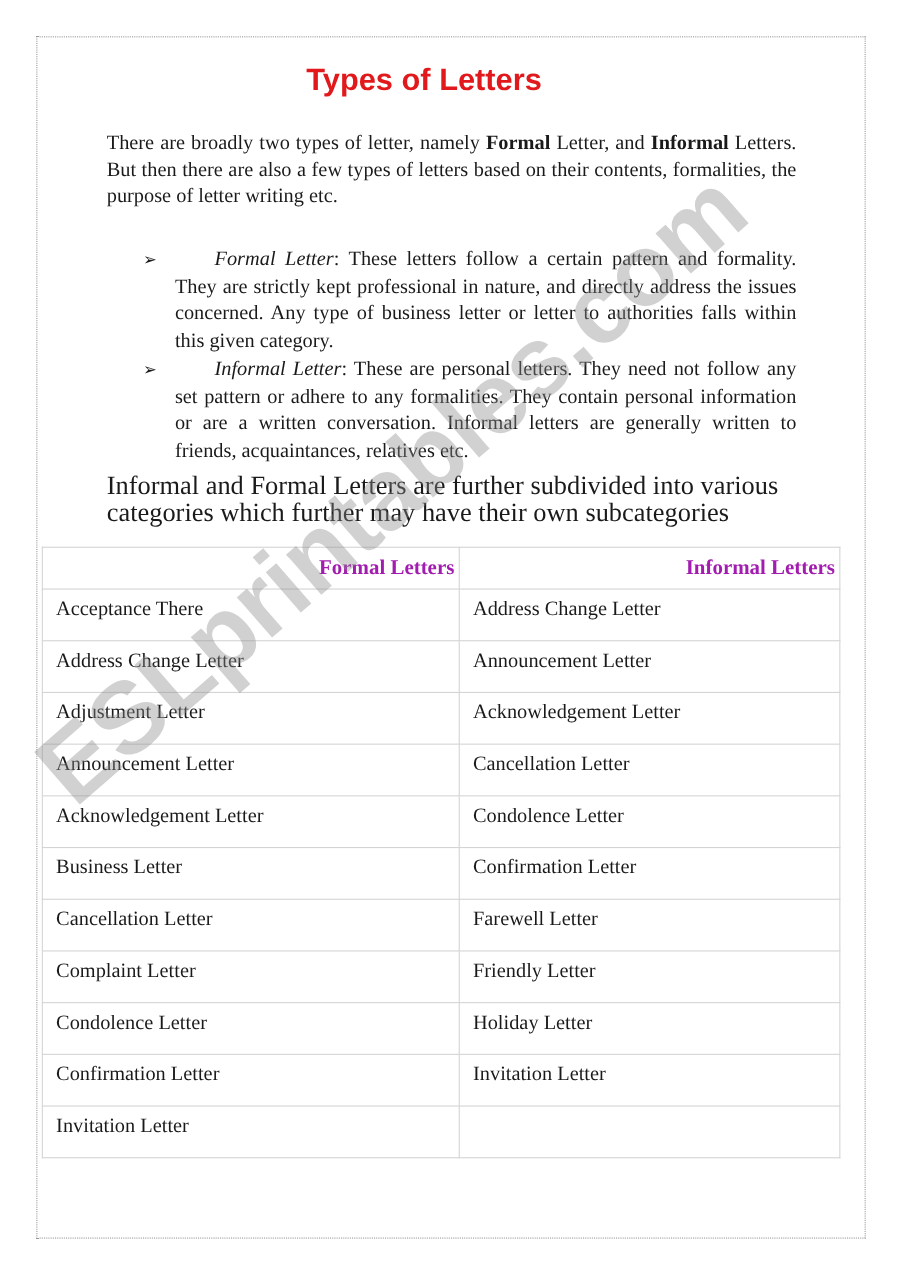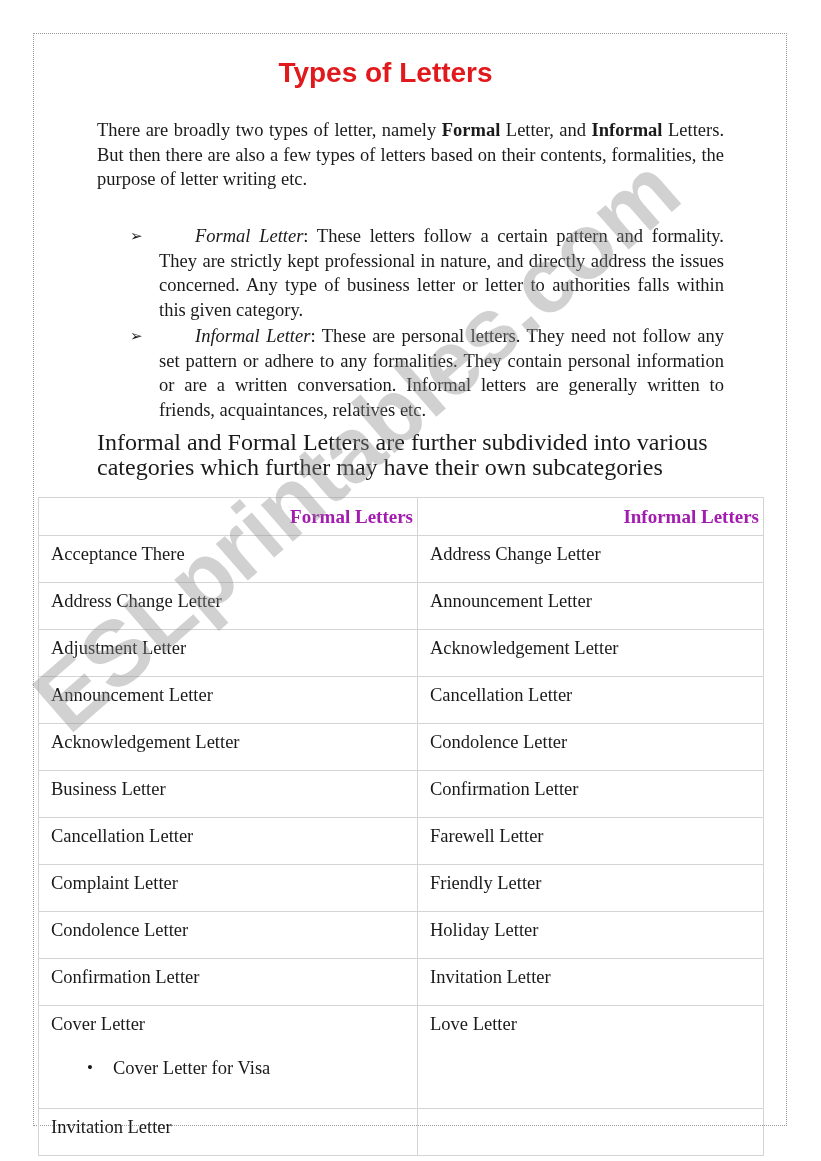--- a/index.html
+++ b/index.html
@@ -258,29 +258,20 @@
       </tr>
       <tr>
         <td>Condolence Letter</td>
         <td>Holiday Letter</td>
       </tr>
       <tr>
         <td>Confirmation Letter</td>
         <td>Invitation Letter</td>
       </tr>
 
-      <tr>
-        <td class="cover-cell">
-          <div class="cover-main">Cover Letter</div>
-          <ul class="sub-list">
-            <li><span class="dot-glyph">•</span><span>Cover Letter for Visa</span></li>
-          </ul>
-        </td>
-        <td>Love Letter</td>
-      </tr>
 
       <tr>
         <td>Invitation Letter</td>
         <td class="empty-cell"></td>
       </tr>
 
     </tbody>
   </table>
 
 </div>

